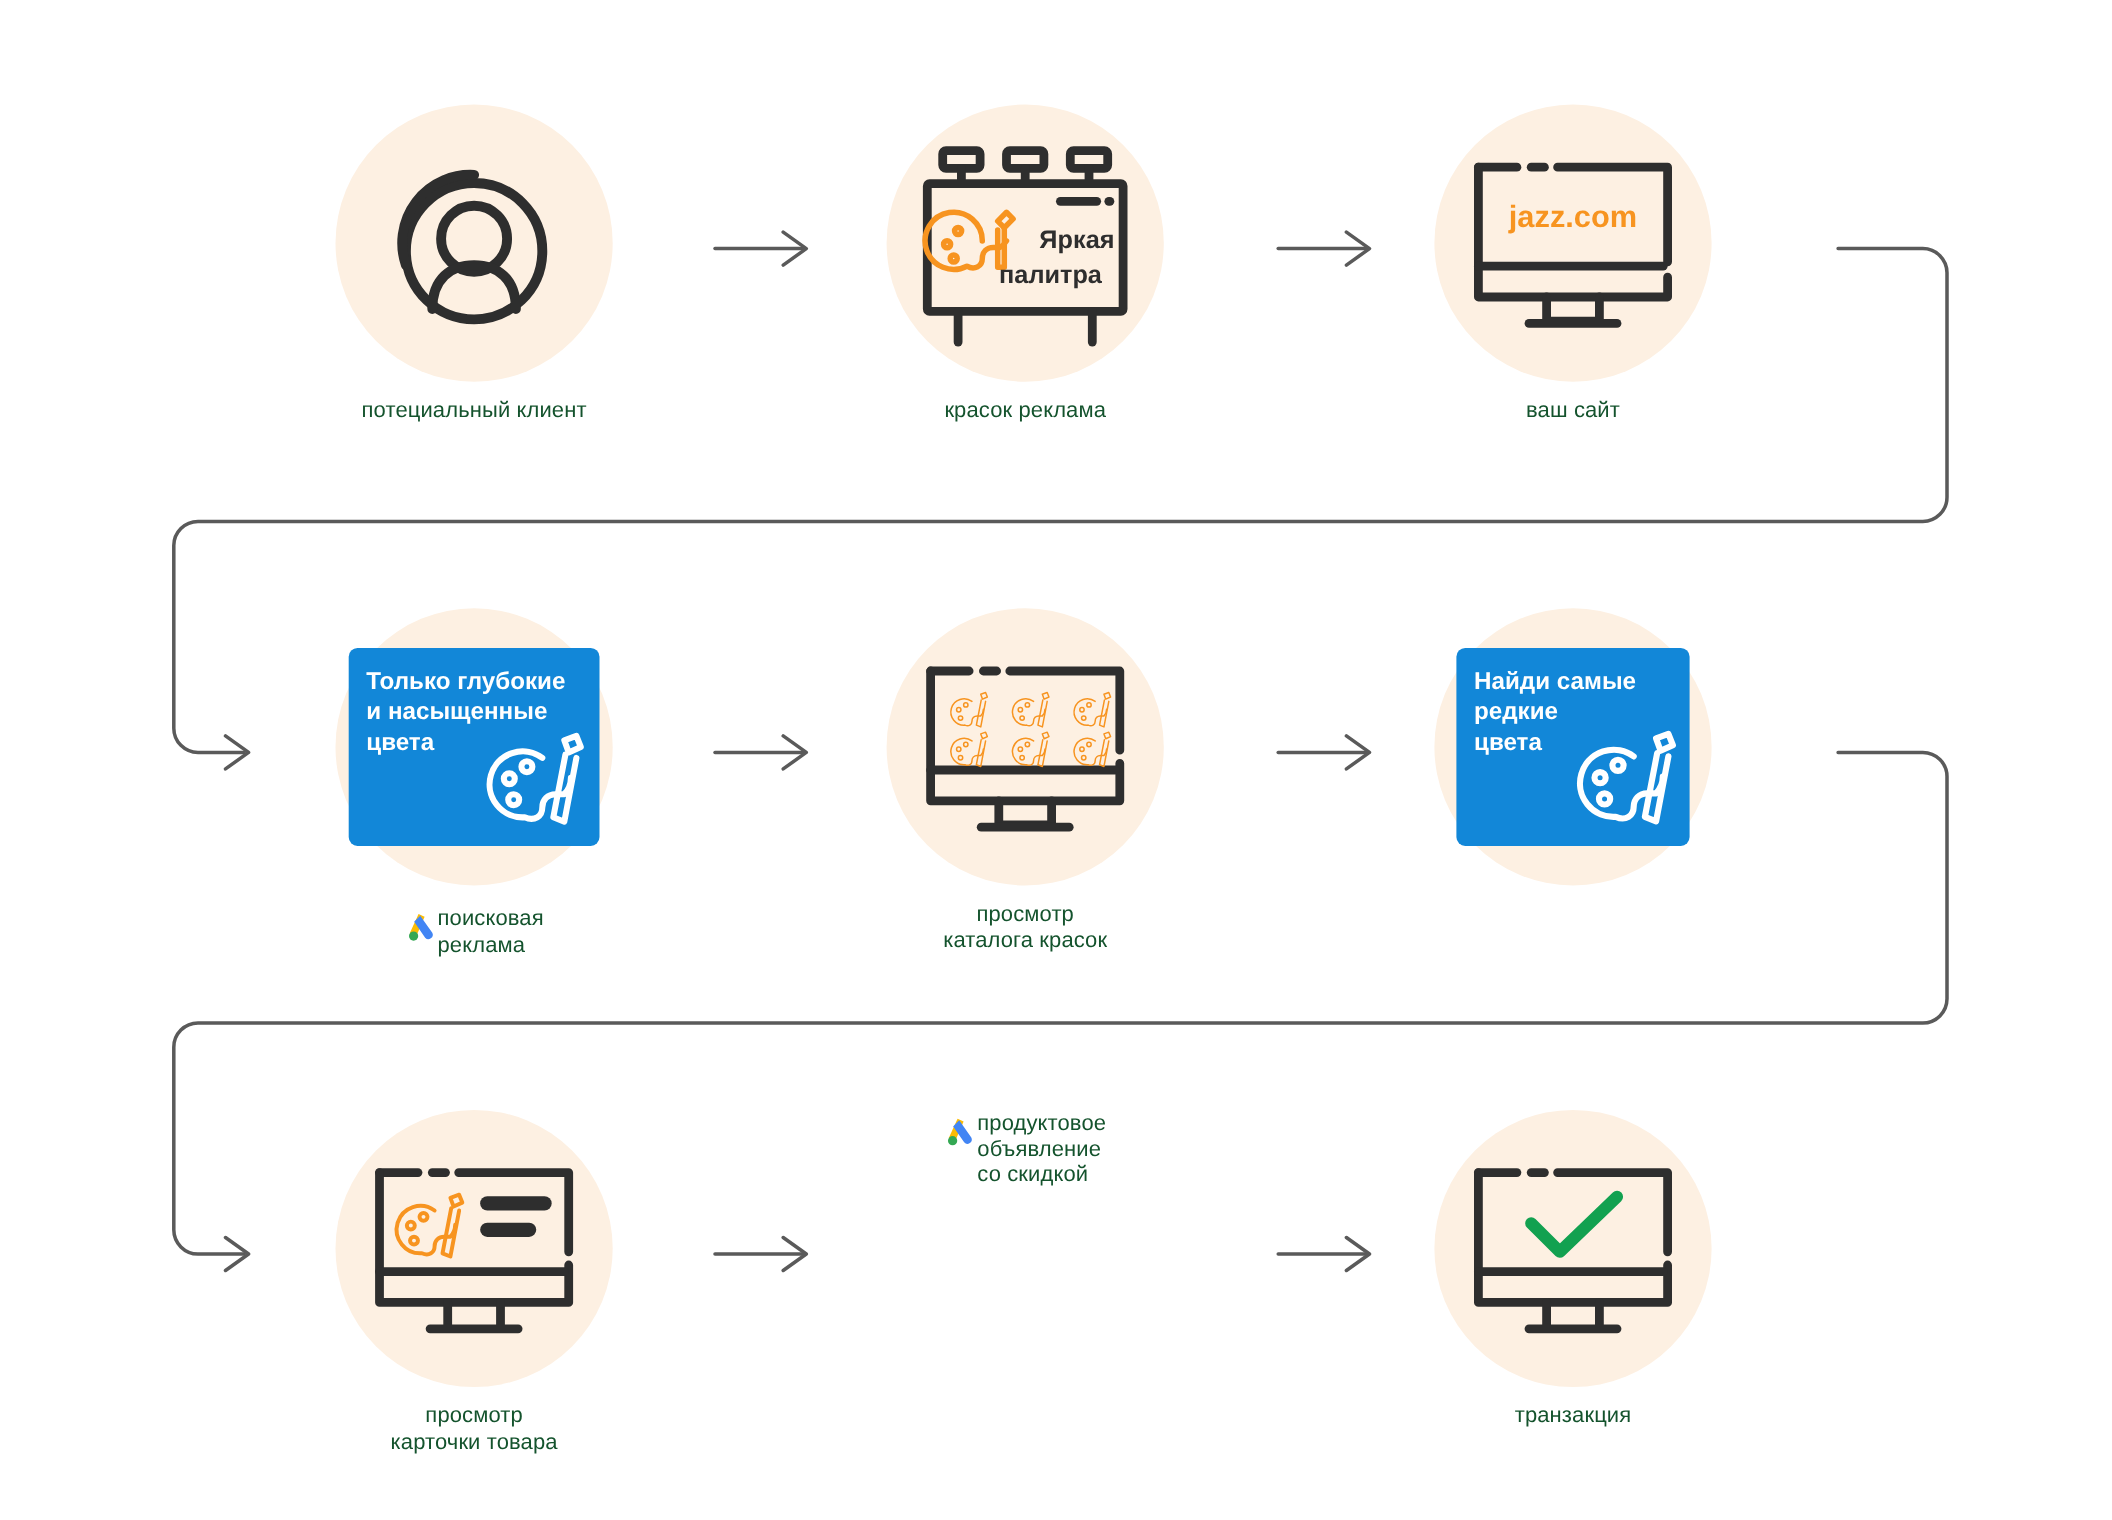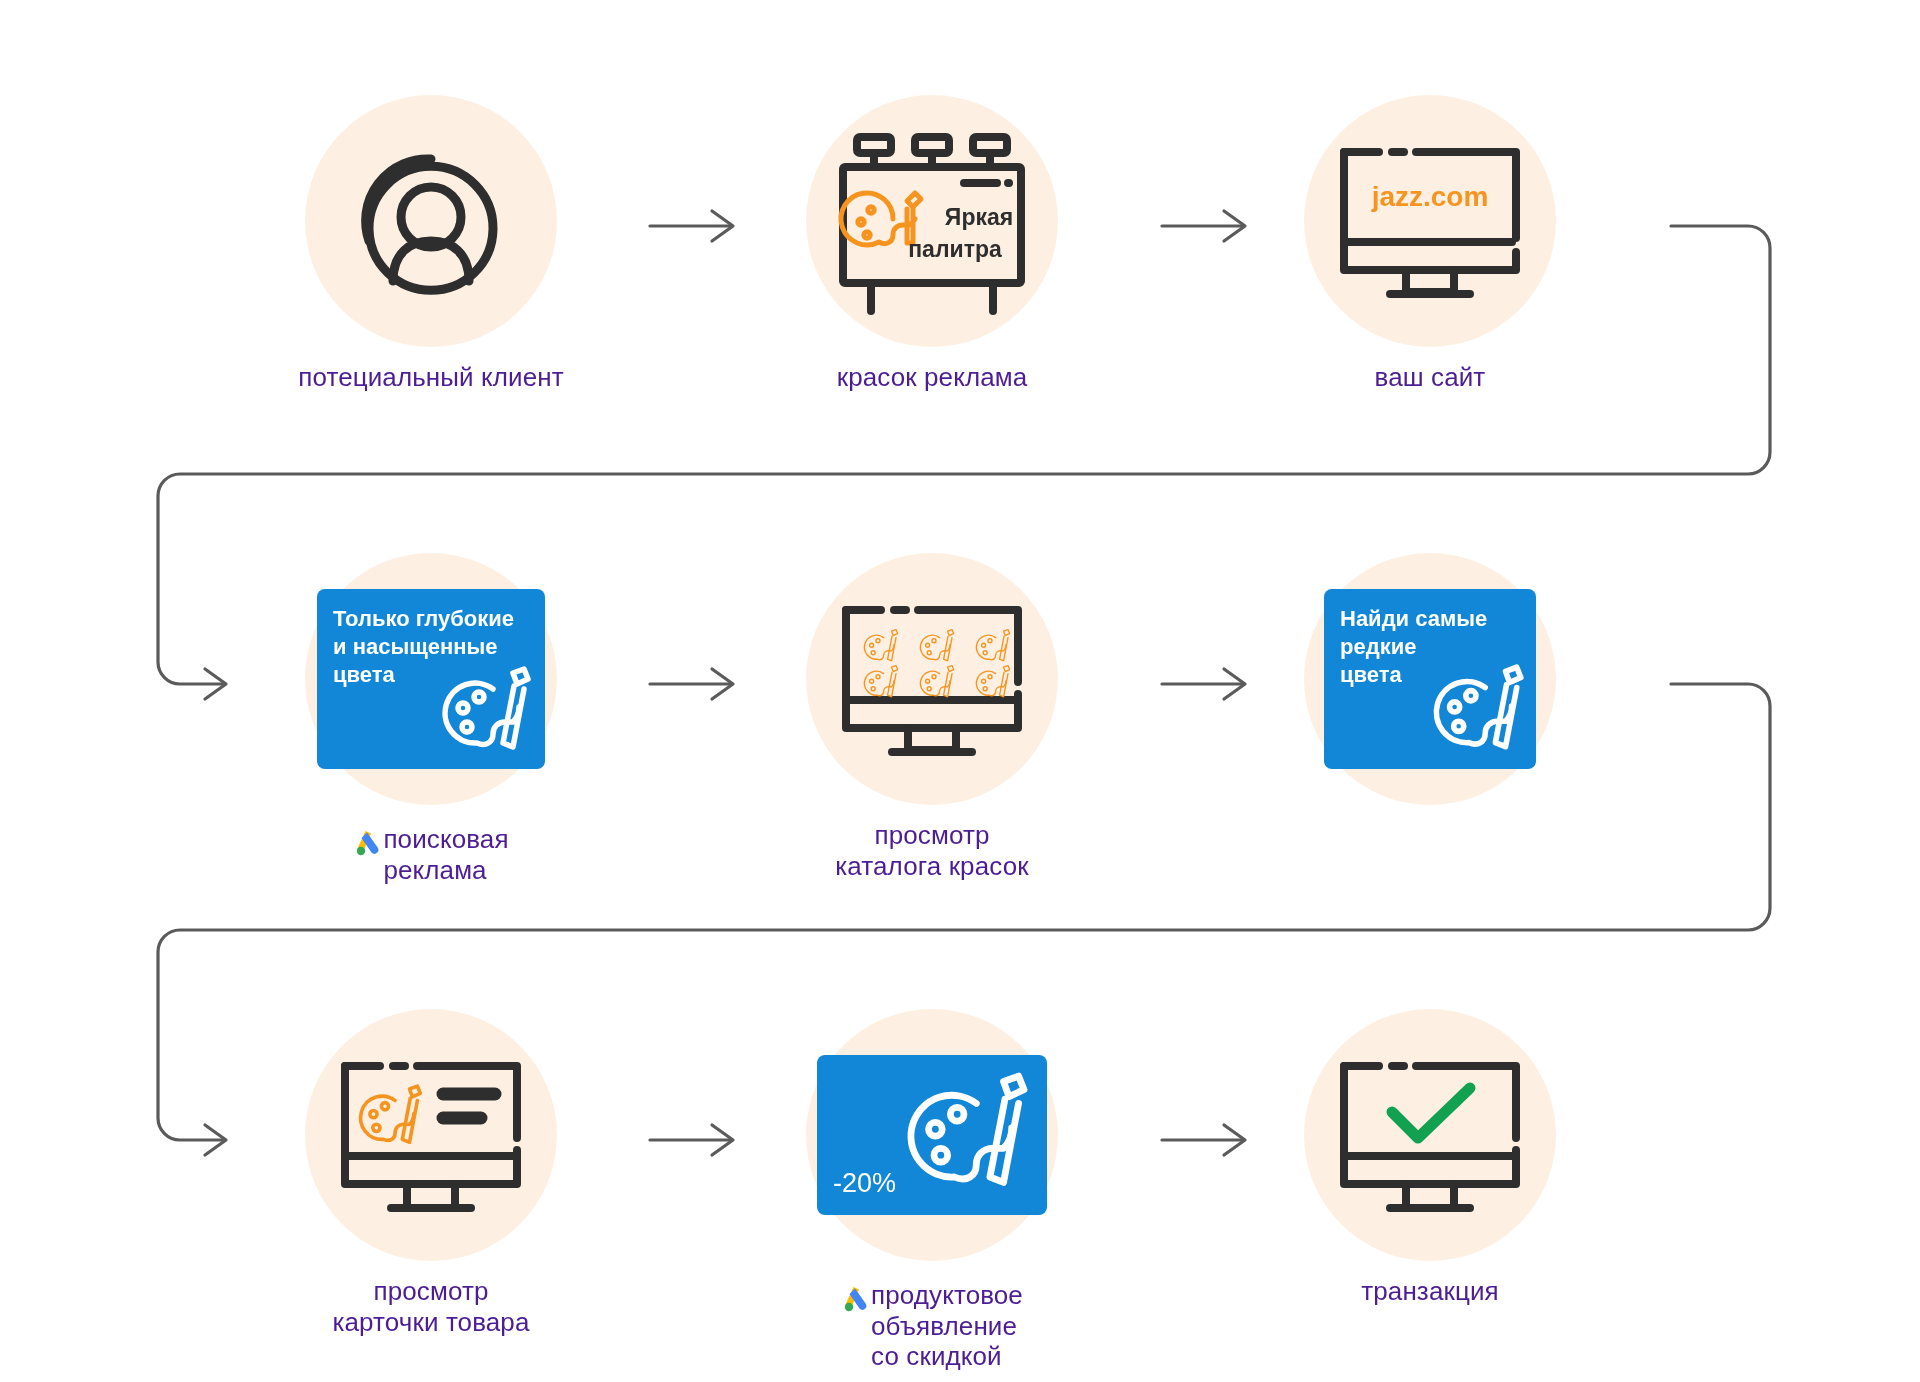--- a/index.html
+++ b/index.html
@@ -55,23 +55,23 @@
   .art {
     position: relative;
     z-index: 2;
     display: flex;
     align-items: center;
     justify-content: center;
   }
   .caption {
     margin-top: 6px;
     text-align: center;
-    font-size: 26px;
+    font-size: 20px;
     line-height: 1.18;
-    color: #4c1d95;
+    color: #14532d;
     letter-spacing: .1px;
     max-width: 320px;
   }
   .caption.with-logo {
     display: flex;
     align-items: flex-start;
     justify-content: center;
     gap: 0;
     text-align: left;
   }
@@ -401,36 +401,20 @@
         </svg>
       </div>
     </div>
     <div class="caption">
       <span>просмотр</span><br>
       <span>карточки товара</span>
     </div>
   </div>
 
   <div class="node" style="left:767px; top:1000px;">
-    <div class="disc-wrap">
-      <div class="disc"></div>
-      <div class="adcard" style="width:230px; height:160px;">
-        <svg width="150" height="150" viewBox="0 0 110 110" style="right:8px; top:2px;">
-          <g fill="none" stroke="#ffffff" stroke-width="5" stroke-linecap="round" stroke-linejoin="round">
-            <path d="M 64 34 A 30 30 0 1 0 48 88 C 57 92 64 87 64 79 C 64 72 69 67 76 67 L 84 67 A 22 22 0 0 0 90 52"></path>
-            <circle cx="50" cy="42" r="5"></circle>
-            <circle cx="34" cy="53" r="5"></circle>
-            <circle cx="38" cy="72" r="5"></circle>
-            <path d="M 84 18 L 95 14 L 99 24 L 88 29 Z"></path>
-            <path d="M 85 31 L 74 88 L 84 92 L 95 34"></path>
-          </g>
-        </svg>
-        <div class="adtxt" style="left:16px; bottom:14px; font-size:27px; font-weight:normal;">-20%</div>
-      </div>
-    </div>
     <div class="caption with-logo row-label-offset">
       <span class="gads">
         <svg width="30" height="30" viewBox="0 0 30 30">
           <path d="M 12.5 3 L 4.5 20.5 L 10.5 23 L 18 5.5 Z" fill="#FBBC04"></path>
           <path d="M 14 4.5 L 25 20 A 4 4 0 0 1 18.5 24.5 L 8.5 10 Z" fill="#4285F4"></path>
           <circle cx="8" cy="23" r="4.2" fill="#34A853"></circle>
         </svg>
       </span>
       <span class="cap-text">
         <span>продуктовое</span><br>

